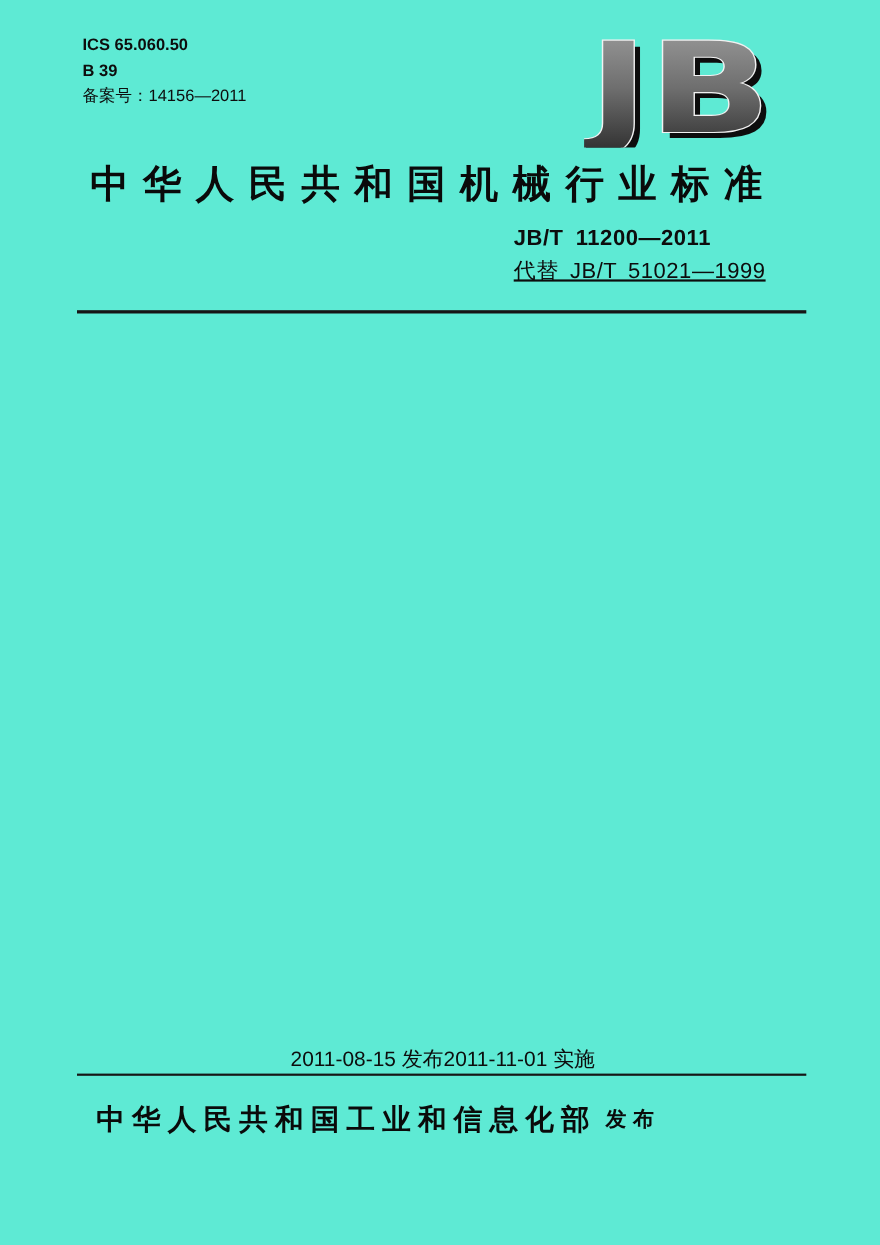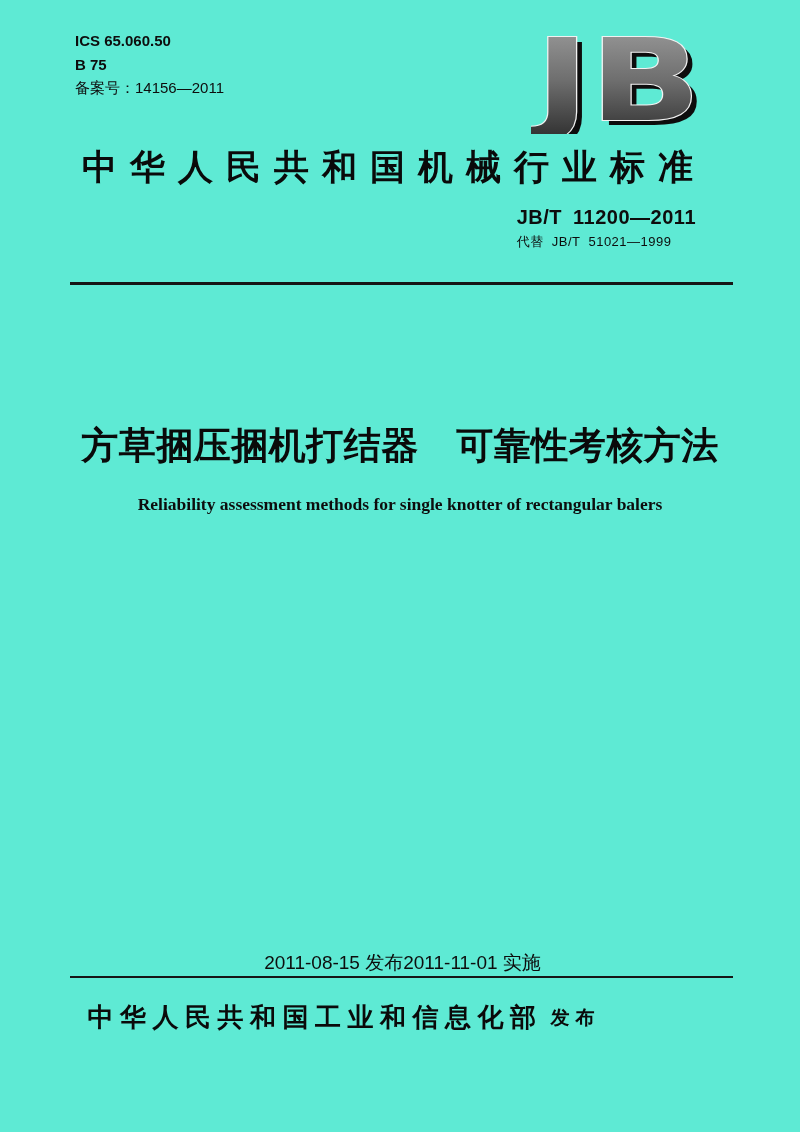--- a/index.html
+++ b/index.html
@@ -58,23 +58,24 @@
     color: #0d0d0d;
   }
   .std-no {
     font-size: 20px;
     font-weight: bold;
     word-spacing: 5px;
     letter-spacing: 0.5px;
   }
   .std-replace {
     margin-top: 4px;
-    font-size: 13px;
+    font-size: 20px;
     word-spacing: 4px;
     letter-spacing: 0.5px;
+    text-decoration: underline;
   }
 
   .rule { position: absolute; background: #161616; }
   .rule1 { top: 282px; left: 70px; width: 663px; height: 3px; }
   .rule2 { top: 976px; left: 70px; width: 663px; height: 2px; }
 
   
   .title-cn {
     position: absolute;
     top: 421px;
@@ -134,21 +135,21 @@
     vertical-align: 2px;
   }
 </style>
 </head>
 <body>
 
 <div class="page">
 
   <div class="meta">
     <div class="bold">ICS 65.060.50</div>
-    <div class="bold">B 75</div>
+    <div class="bold">B 39</div>
     <div>备案号：14156—2011</div>
   </div>
 
   <svg class="logo" width="184" height="100" viewBox="0 0 184 100">
     <defs>
       <linearGradient id="jbgrad" x1="0" y1="0" x2="0" y2="1">
         <stop offset="0%" stop-color="#a2a2a2"></stop>
         <stop offset="50%" stop-color="#6e6e6e"></stop>
         <stop offset="100%" stop-color="#262626"></stop>
       </linearGradient>
@@ -159,22 +160,20 @@
 
   <div class="heading">中华人民共和国机械行业标准</div>
 
   <div class="std-block">
     <div class="std-no">JB/T 11200—2011</div>
     <div class="std-replace">代替 JB/T 51021—1999</div>
   </div>
 
   <div class="rule rule1"></div>
 
-  <div class="title-cn">方草捆压捆机打结器　可靠性考核方法</div>
-  <div class="title-en">Reliability assessment methods for single knotter of rectangular balers</div>
 
   <div class="date-row">
     <span>2011-08-15 发布</span>
     <span>2011-11-01 实施</span>
   </div>
 
   <div class="rule rule2"></div>
 
   <div class="publisher">
     <span class="pub-name">中华人民共和国工业和信息化部</span><span class="pub-suffix">发布</span>

